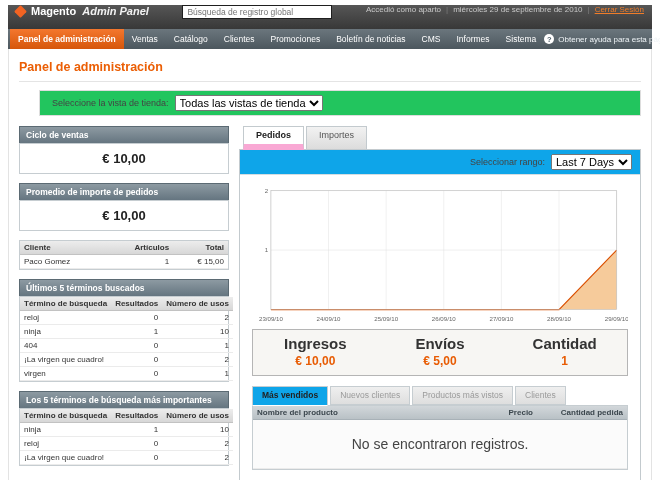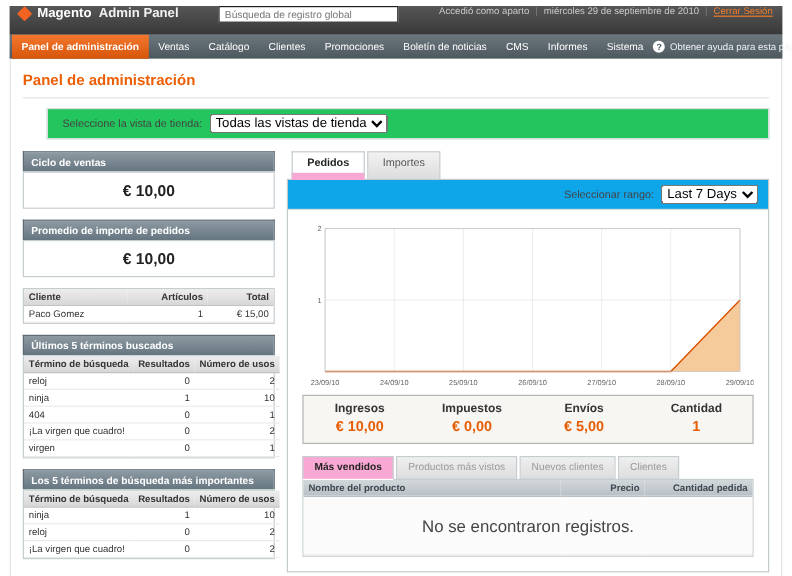--- a/index.html
+++ b/index.html
@@ -7,21 +7,21 @@
     font-family: "Liberation Sans", sans-serif; font-size: 10px; color: #333; }
   .app { margin: 5px 8px 0; }
 
   
   .topbar { height: 24px; background: linear-gradient(#565656, #383838);
     display: flex; align-items: flex-start; padding: 0 8px; }
   .brand { display: flex; align-items: center; gap: 6px; color: #fff;
     font-size: 11px; font-weight: bold; white-space: nowrap; }
   .logo-icon { width: 9px; height: 9px; background: #f26322; transform: rotate(45deg);
     display: inline-block; border-radius: 1px; }
-  .brand .suffix { font-weight: bold; color: #f2f2f2; }
+  .brand .suffix { font-weight: bold; color: #f2f2f2; font-style: italic; }
   .search-wrap { flex: 1; display: flex; justify-content: center; }
   .search-wrap input { width: 150px; height: 14px; font-size: 8.5px; border: 1px solid #1f1f1f;
     padding: 1px 4px; font-family: "Liberation Sans", sans-serif; }
   .user-info { display: flex; align-items: center; gap: 5px; color: #c9c9c9;
     font-size: 8px; white-space: nowrap; }
   .user-info .sep { color: #7d7d7d; }
   .logout { color: #f07c29; text-decoration: underline; cursor: pointer; }
 
   
   .nav { height: 20px; background: linear-gradient(#6b767d, #4c575e);
@@ -66,27 +66,27 @@
     border: 1px solid #c3cace; color: #555; cursor: pointer; }
   .tab.active { background: #fff; border-bottom: 6px solid #f9a8d4; font-weight: bold; color: #222; }
   .panel { border: 1px solid #c3cace; background: #fff; }
   .range-bar { background: #0ea5e9; border-bottom: 1px solid #d4dde1; padding: 4px 8px;
     display: flex; justify-content: flex-end; align-items: center; gap: 6px; font-size: 9px; color: #444; }
   .chart-wrap { padding: 8px 12px 2px; }
   #dashboard-chart { width: 100%; height: auto; display: block; }
 
   .stats { display: flex; border: 1px solid #b5b5b5; margin: 2px 12px 10px; background: #f7f6f3; }
   .stat { flex: 1; text-align: center; padding: 5px 0 7px; }
-  .stat-label { font-size: 10px; font-weight: bold; color: #333; }
+  .stat-label { font-size: 15px; font-weight: bold; color: #333; }
   .stat-value { font-size: 12px; font-weight: bold; color: #e85c04; margin-top: 2px; }
 
   .bottom-tabs { display: flex; gap: 2px; margin: 6px 12px 0; position: relative; z-index: 2; }
   .btab { font-size: 8.5px; padding: 3px 9px 4px; border: 1px solid #c6cdd1;
     background: linear-gradient(#efefef, #dedede); color: #9a9a9a; cursor: pointer; }
-  .btab.active { background: #f9a8d4; color: #222; font-weight: bold; border-bottom: 1px solid #fff; margin-bottom: -1px; }
+  .btab.active { background: #0ea5e9; color: #222; font-weight: bold; border-bottom: 1px solid #fff; margin-bottom: -1px; }
   .grid-wrap { margin: 0 12px 12px; border: 1px solid #c6cdd1; }
   .grid th { background: linear-gradient(#d2d7da, #b9c1c6); color: #3c474e; border-bottom: 1px solid #a8b1b7; }
   .empty-cell { text-align: center; padding: 16px 0; color: #444; background: #fbfbfb; font-size: 14px; }
 </style>
 </head>
 <body>
 
 <div class="app">
 
   <div class="topbar">
@@ -287,37 +287,33 @@
                 <rect x="20" y="8" width="366" height="126" fill="none" stroke="#bdbdbd" stroke-width="0.6"></rect>
               </svg>
           </div>
 
           <div class="stats">
             <div class="stat">
               <div class="stat-label">Ingresos</div>
               <div class="stat-value">€ 10,00</div>
             </div>
             <div class="stat">
-              <div class="stat-label">Impuestos</div>
-              <div class="stat-value">€ 0,00</div>
-            </div>
-            <div class="stat">
               <div class="stat-label">Envíos</div>
               <div class="stat-value">€ 5,00</div>
             </div>
             <div class="stat">
               <div class="stat-label">Cantidad</div>
               <div class="stat-value">1</div>
             </div>
           </div>
 
           <div class="bottom-tabs">
             <span class="btab active">Más vendidos</span>
+            <span class="btab">Nuevos clientes</span>
             <span class="btab">Productos más vistos</span>
-            <span class="btab">Nuevos clientes</span>
             <span class="btab">Clientes</span>
           </div>
 
           <div class="grid-wrap">
             <table class="grid">
               <thead>
                 <tr>
                   <th>Nombre del producto</th>
                   <th class="num" style="width:70px">Precio</th>
                   <th class="num" style="width:90px">Cantidad pedida</th>

